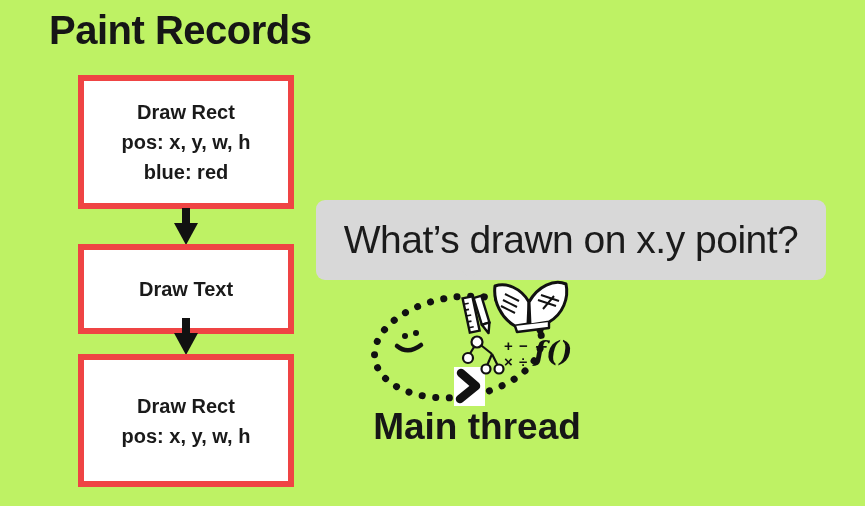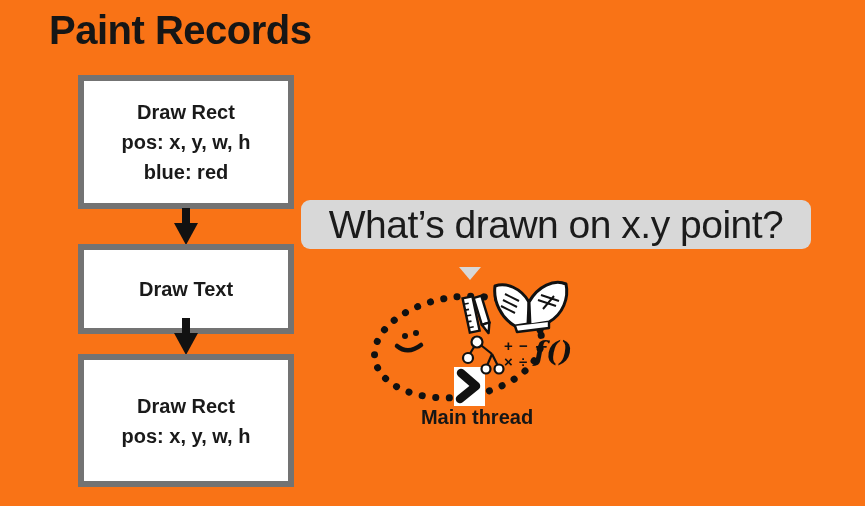--- a/index.html
+++ b/index.html
@@ -5,40 +5,40 @@
   html, body {
     margin: 0;
     padding: 0;
     background: #ffffff;
     font-family: "Liberation Sans", sans-serif;
   }
   #canvas {
     position: relative;
     width: 865px;
     height: 506px;
-    background: #f97316;
+    background: #bef264;
     overflow: hidden;
     color: #161616;
   }
   .slide-title {
     position: absolute;
     left: 49px;
     top: 8px;
     font-size: 40px;
     font-weight: 700;
     letter-spacing: -0.5px;
     color: #161616;
     white-space: nowrap;
   }
   .flow-box {
     position: absolute;
     left: 78px;
     width: 216px;
     box-sizing: border-box;
-    border: 6px solid #737373;
+    border: 6px solid #ef4444;
     background: #ffffff;
     display: flex;
     flex-direction: column;
     justify-content: center;
     align-items: center;
     text-align: center;
   }
   .box-line {
     font-size: 20px;
     font-weight: 700;
@@ -52,24 +52,24 @@
   .flow-arrow {
     position: absolute;
     left: 173px;
     width: 26px;
     height: 37px;
   }
   #arrow-1 { top: 208px; }
   #arrow-2 { top: 318px; }
   .speech-bubble {
     position: absolute;
-    left: 301px;
+    left: 316px;
     top: 200px;
     width: 510px;
-    height: 49px;
+    height: 80px;
     background: #d8d8d8;
     border-radius: 9px;
     display: flex;
     justify-content: center;
     align-items: center;
   }
   .bubble-text {
     font-size: 39px;
     font-weight: 400;
     color: #1b1b1b;
@@ -90,21 +90,21 @@
     position: absolute;
     left: 362px;
     top: 275px;
   }
   .main-thread-label {
     position: absolute;
     left: 362px;
     top: 406px;
     width: 230px;
     text-align: center;
-    font-size: 20px;
+    font-size: 37px;
     font-weight: 700;
     color: #161616;
     white-space: nowrap;
   }
 </style>
 </head>
 <body>
 
 <div id="canvas">
 

